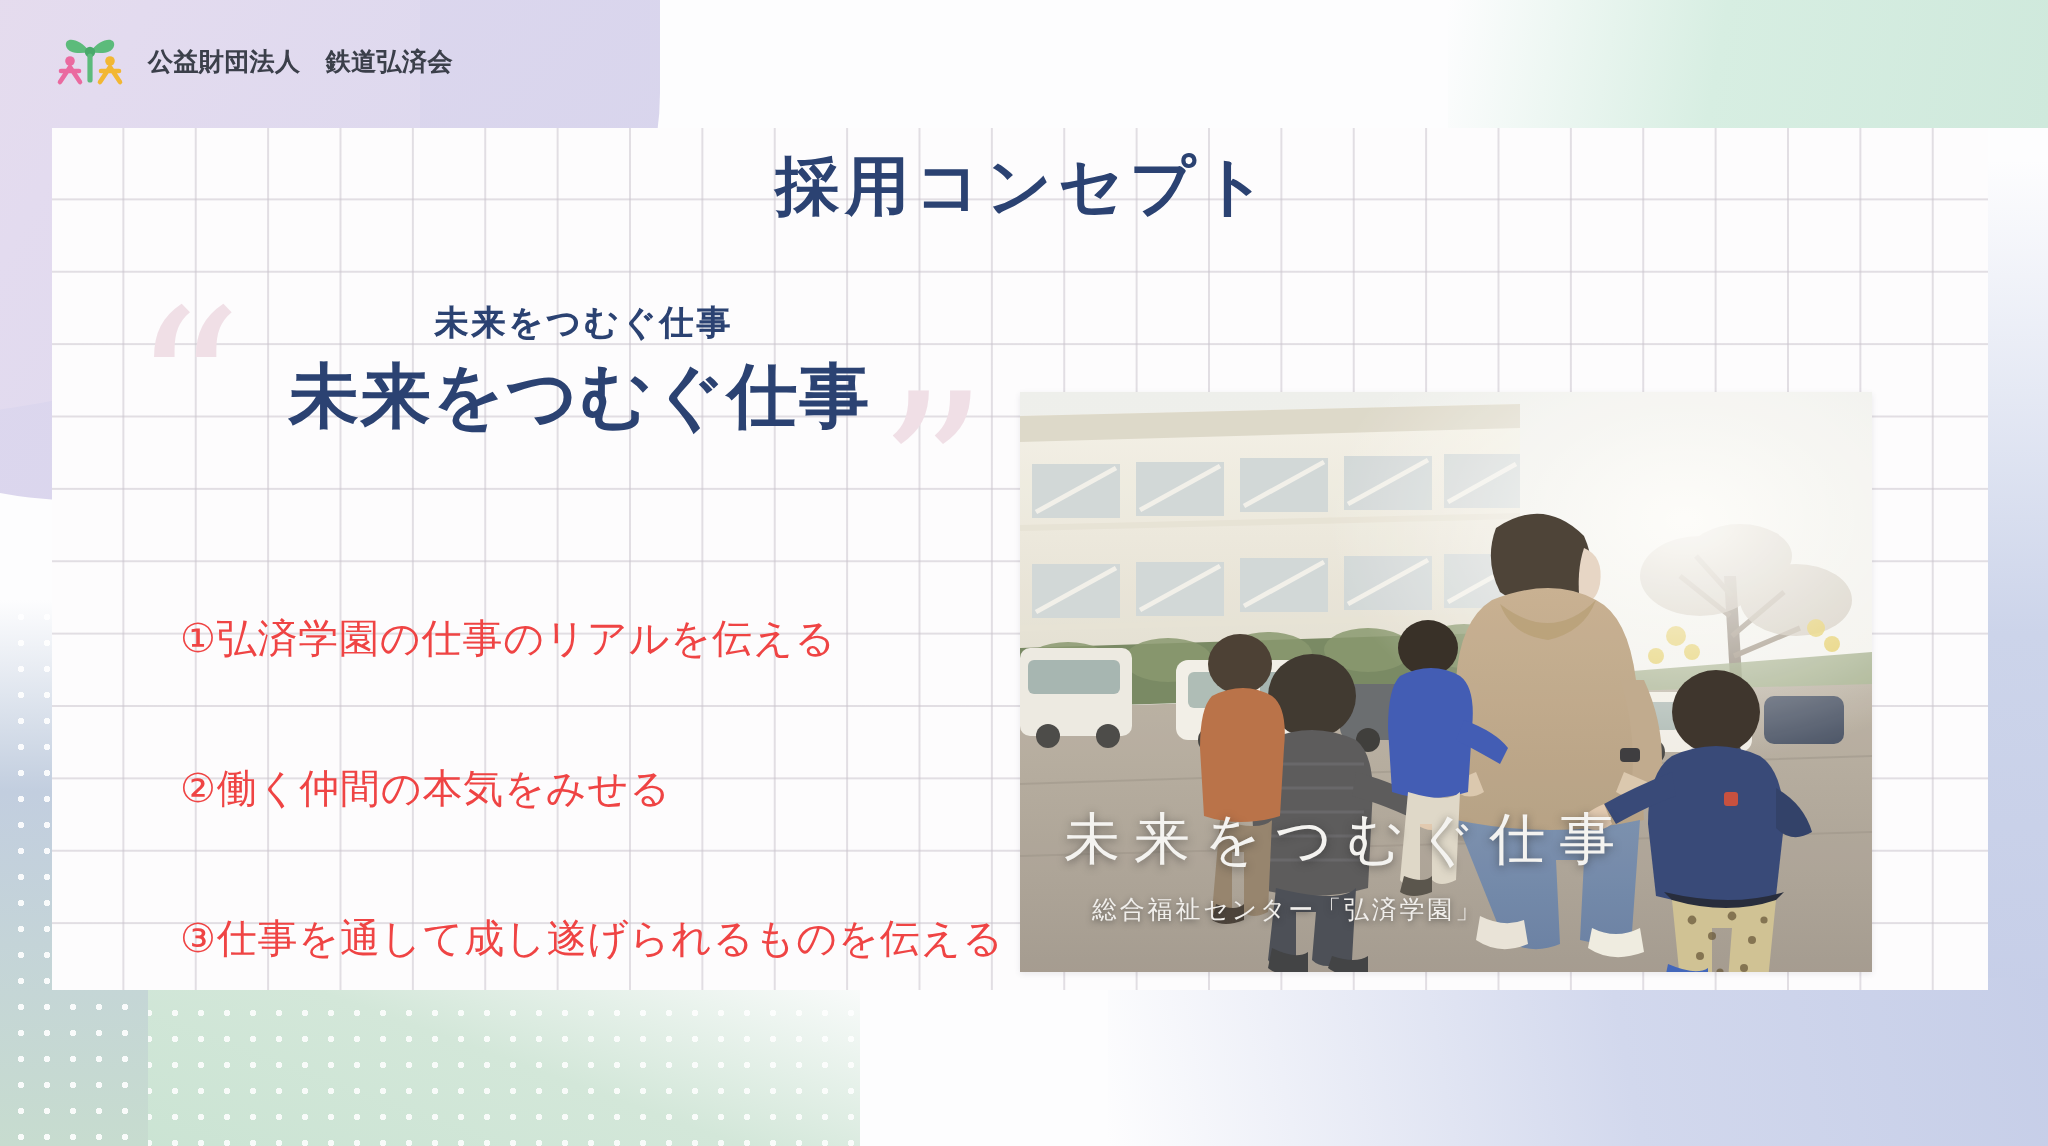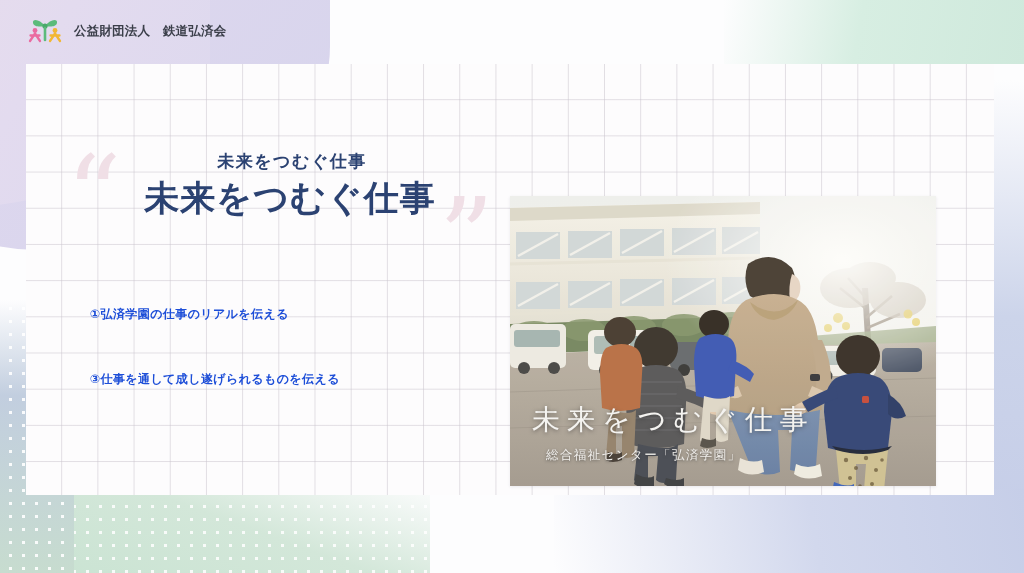--- a/index.html
+++ b/index.html
@@ -126,21 +126,21 @@
     letter-spacing:1.5px; padding-left:34px;
   }
   .concept-head{
     position:relative; text-align:center;
     font-size:35px; font-weight:bold; color:#2b4272;
     letter-spacing:1px; margin-top:2px; padding-left:30px;
   }
 
   .bullet-list{ margin-top:36px; padding-left:30px; }
   .bullet-item{
-    font-size:12px; font-weight:bold; color:#1d4ed8;
+    font-size:20px; font-weight:normal; color:#ef4444;
     letter-spacing:.4px; margin-bottom:48px; white-space:nowrap;
   }
   .bullet-item:last-child{ margin-bottom:0; }
 
   
   .photo{
     position:absolute; left:510px; top:196px;
     width:426px; height:290px;
     overflow:hidden; z-index:20;
     background:#b9b2a7;
@@ -192,32 +192,34 @@
         </g>
         <g fill="#f2b733">
           <circle cx="31" cy="14.5" r="2.4"></circle>
           <path d="M31 17.5 L26 25 M31 17.5 L36 25 M26.5 19.5 L35.5 19.5" stroke="#f2b733" stroke-width="2.3" stroke-linecap="round" fill="none"></path>
         </g>
       </svg>
     </span>
     <span class="logo-text">公益財団法人　鉄道弘済会</span>
   </div>
 
+  <div class="slide-title">採用コンセプト</div>
 
   <div class="left-col">
 
     <div class="concept-block">
       <span class="quote-open">“</span>
       <span class="quote-close">”</span>
       <div class="concept-label">未来をつむぐ仕事</div>
       <div class="concept-head">未来をつむぐ仕事</div>
     </div>
 
     <div class="bullet-list">
       <div class="bullet-item">①弘済学園の仕事のリアルを伝える</div>
+      <div class="bullet-item">②働く仲間の本気をみせる</div>
       <div class="bullet-item">③仕事を通して成し遂げられるものを伝える</div>
     </div>
   </div>
 
   <div class="photo">
     <svg viewBox="0 0 426 290" preserveAspectRatio="none" aria-hidden="true">
       <defs>
         <linearGradient id="skyG" x1="0" y1="0" x2="0" y2="1">
           <stop offset="0" stop-color="#eef0ef"></stop>
             <stop offset="1" stop-color="#f7f6f1"></stop>

